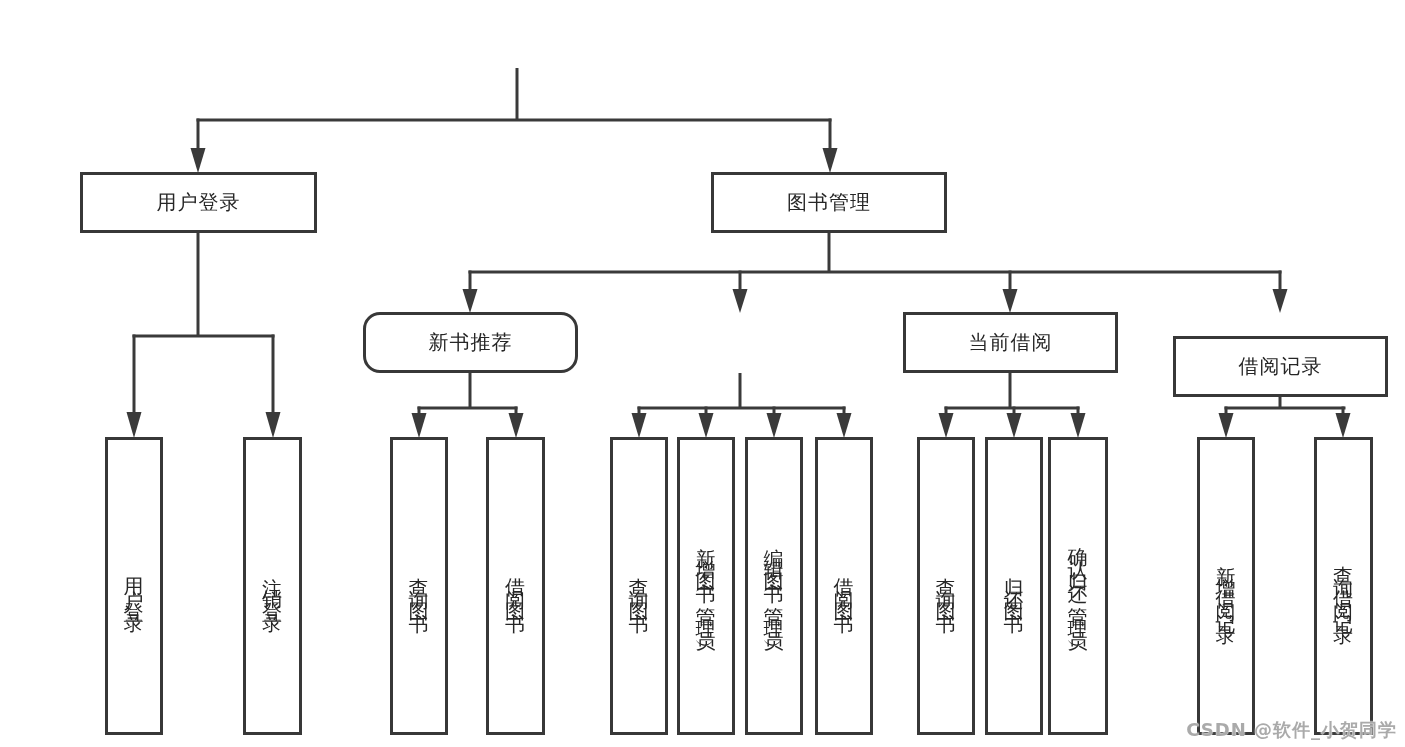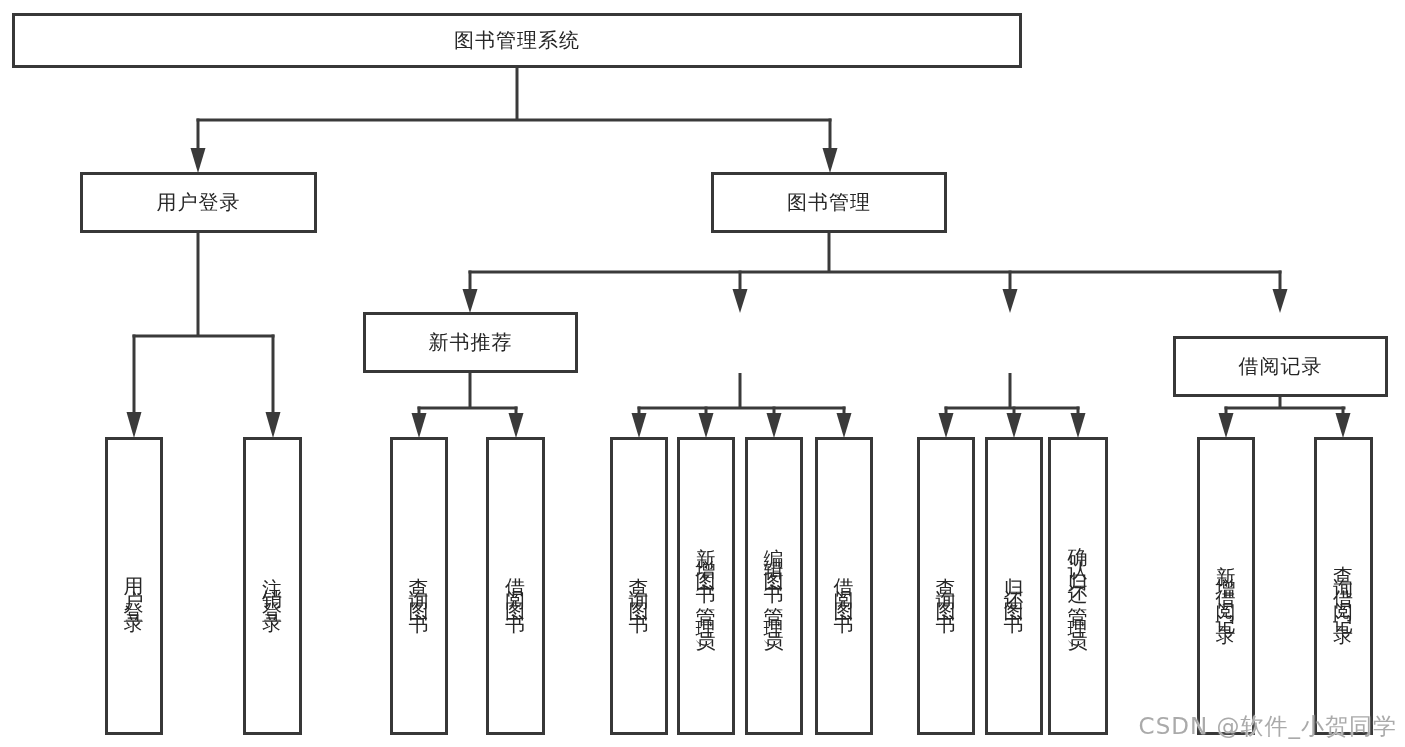--- a/index.html
+++ b/index.html
@@ -38,26 +38,27 @@
     text-orientation: mixed;
     font-size: 20px;
     letter-spacing: 12px;
     line-height: 1;
     white-space: nowrap;
   }
   .watermark {
     position: absolute;
     right: 8px;
     bottom: 5px;
-    font-size: 23px;
+    font-size: 18px;
     color: rgba(163, 163, 163, 0.92);
     text-shadow: 0 0 2px #ffffff, 0 0 1px #ffffff;
     letter-spacing: 1px;
     z-index: 5;
     white-space: nowrap;
+    font-weight: bold;
   }
 </style>
 </head>
 <body>
 
 <div class="canvas">
 
   <svg class="connectors" viewBox="0 0 1405 747" xmlns="http://www.w3.org/2000/svg">
     <g>
       <line class="cline" x1="517" y1="68" x2="517" y2="120"></line>
@@ -120,33 +121,33 @@
     <g>
       <line class="cline" x1="1280" y1="373" x2="1280" y2="408"></line>
       <line class="cline" x1="1224.5" y1="408" x2="1345.5" y2="408"></line>
       <line class="cline" x1="1226" y1="406.5" x2="1226" y2="415"></line>
       <polygon class="arrow" points="1218.5,413 1233.5,413 1226,438"></polygon>
       <line class="cline" x1="1343" y1="406.5" x2="1343" y2="415"></line>
       <polygon class="arrow" points="1335.5,413 1350.5,413 1343,438"></polygon>
     </g>
   </svg>
 
-  <div class="node h" style="left:12px; top:13px; width:1010px; height:55px;">
-    <span class="lbl">图书管理系统</span>
-  </div>
 
   <div class="node h" style="left:80px; top:172px; width:237px; height:61px;">
     <span class="lbl">用户登录</span>
   </div>
   <div class="node h" style="left:711px; top:172px; width:236px; height:61px;">
     <span class="lbl">图书管理</span>
   </div>
 
-  <div class="node h" style="left:363px; top:312px; width:215px; height:61px;">
+  <div class="node h" style="left:363px; top:312px; width:215px; height:61px;border-radius:17px;">
     <span class="lbl">新书推荐</span>
+  </div>
+  <div class="node h" style="left:903px; top:312px; width:215px; height:61px;">
+    <span class="lbl">当前借阅</span>
   </div>
   <div class="node h" style="left:1173px; top:312px; width:215px; height:61px;margin-top:24px;">
     <span class="lbl">借阅记录</span>
   </div>
 
   <div class="node v" style="left:105px; top:437px; width:58px; height:298px;">
     <span class="lbl">用户登录</span>
   </div>
   <div class="node v" style="left:243px; top:437px; width:59px; height:298px;">
     <span class="lbl">注销登录</span>

